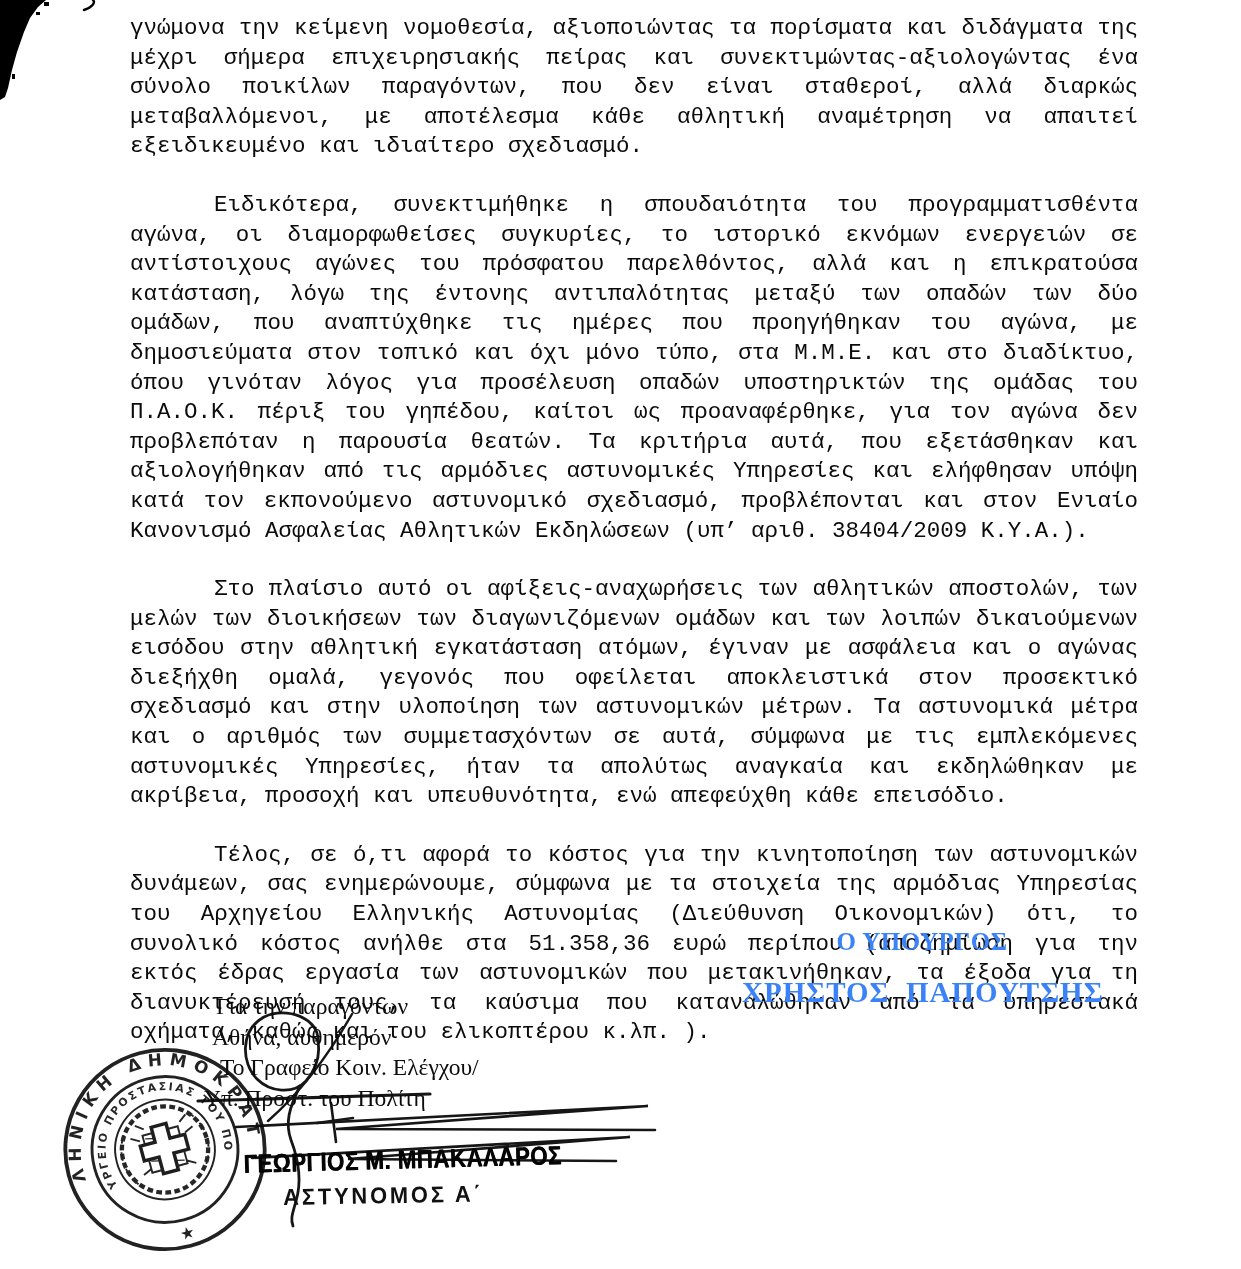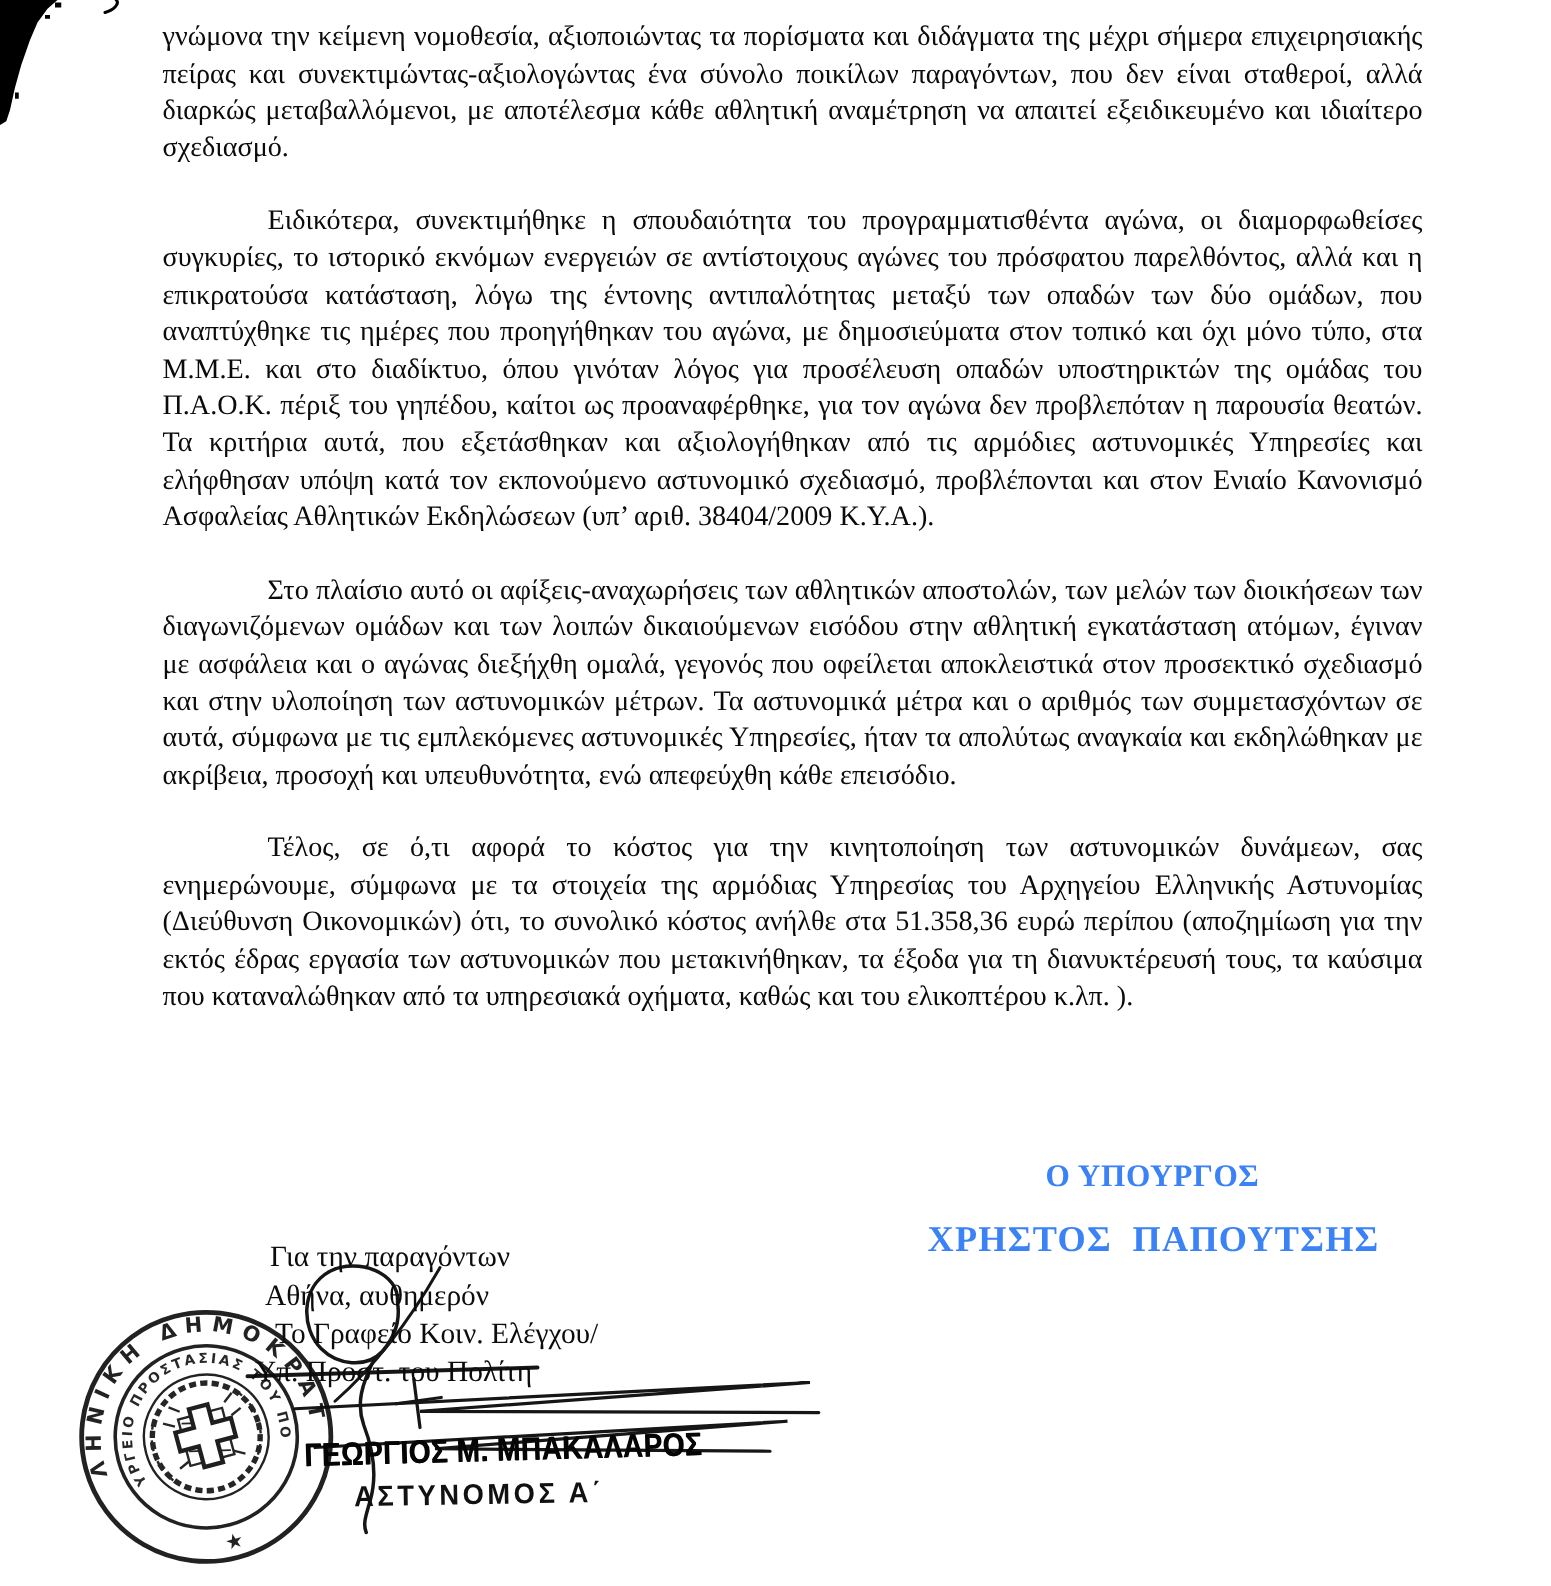--- a/index.html
+++ b/index.html
@@ -10,20 +10,21 @@
     overflow:hidden;
     font-family:"Liberation Serif","DejaVu Serif",serif;
     color:#000;
   }
   
   .body-col{
     position:absolute;left:130px;top:14px;width:1008px;
     font-size:22.5px;line-height:29.6px;
     text-align:justify;
     color:#0b0b0b;
+    font-family:Liberation Mono, monospace;
   }
   .body-col p{margin:0 0 29px 0;text-indent:84px;}
   .body-col p.no-indent{text-indent:0;}
   
   .minister{
     position:absolute;left:742px;top:928px;width:360px;
     text-align:center;
     font-weight:bold;color:#3b82f6;
   }
   .minister .title{font-size:25px;letter-spacing:0.5px;}

